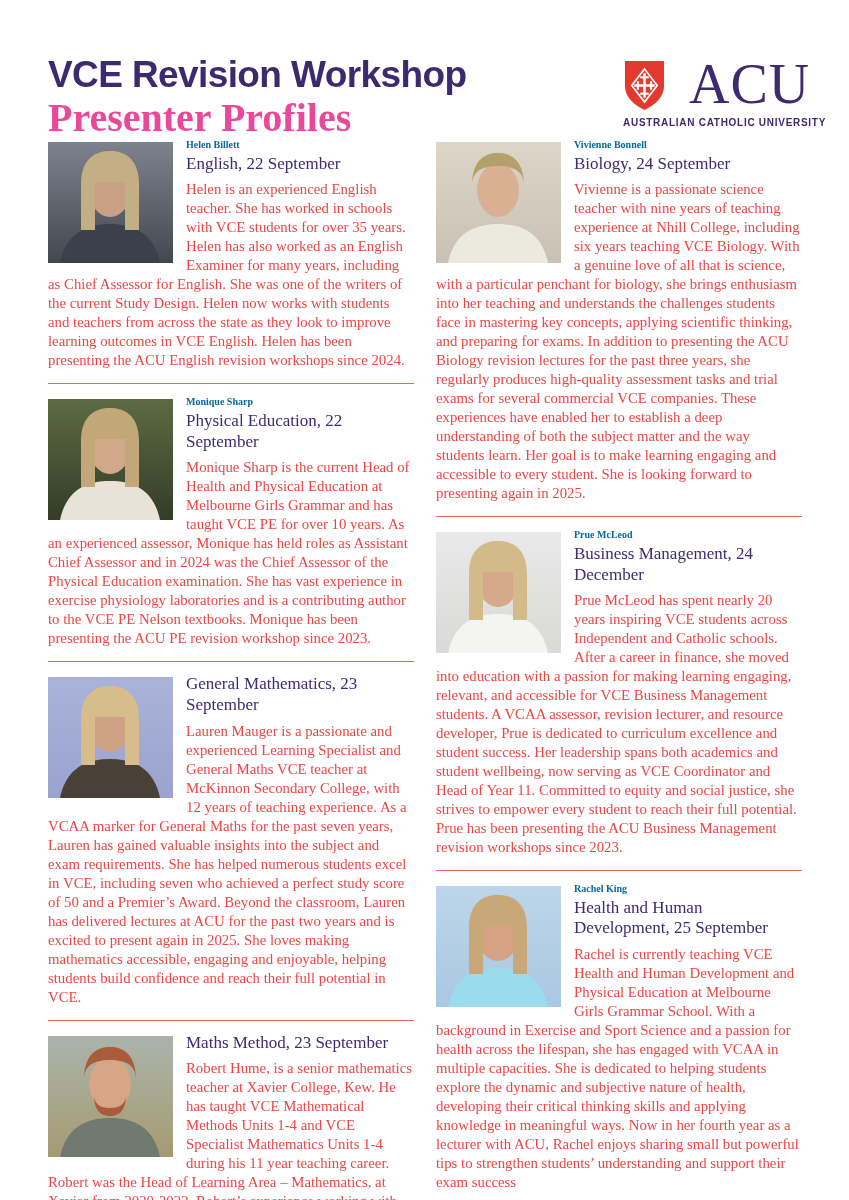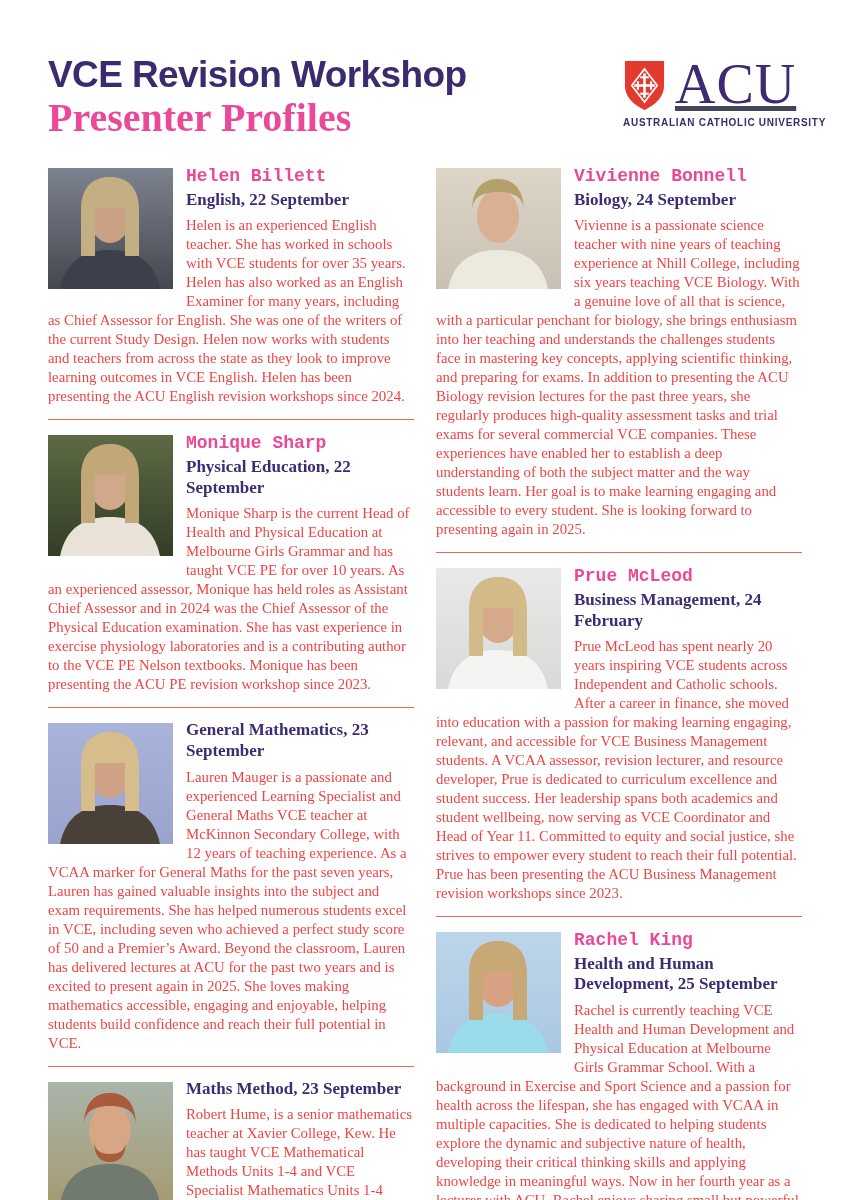--- a/index.html
+++ b/index.html
@@ -2,56 +2,56 @@
 <html><head>
 <meta charset="utf-8">
 <style>
   html,body{margin:0;padding:0;background:#ffffff;}
   .page{
     width:849px;min-height:1200px;background:#ffffff;box-sizing:border-box;
     padding:56px 48px 40px 48px;
     font-family:"Liberation Serif",serif;color:#44455a;
   }
   
-  header{display:flex;justify-content:space-between;align-items:flex-start;margin-bottom:26px;}
+  header{display:flex;justify-content:space-between;align-items:flex-start;}
   .page-title{
     margin:0;font-family:"Liberation Sans",sans-serif;font-weight:bold;
     font-size:37px;line-height:1.05;letter-spacing:-0.6px;color:#3c2a6e;
   }
   .page-subtitle{
     margin:1px 0 0 0;font-family:"Liberation Serif",serif;font-weight:bold;
     font-size:40px;line-height:1.08;color:#ec4899;
   }
   .logo{display:flex;flex-direction:column;align-items:flex-start;margin-top:4px;width:178px;}
-  .logo-row{display:flex;align-items:flex-start;gap:9px;text-decoration:underline;}
+  .logo-row{display:flex;align-items:flex-start;gap:23px;}
   .shield{width:43px;height:51px;display:block;}
   .acronym{
     font-family:"Liberation Serif",serif;color:#3d2a70;font-size:56px;line-height:0.86;
     letter-spacing:1px;font-weight:normal;
   }
   .tagline{
     margin-top:6px;font-family:"Liberation Sans",sans-serif;color:#3d2a70;
     font-size:10px;font-weight:bold;letter-spacing:0.72px;white-space:nowrap;
   }
   
   .columns{display:flex;gap:22px;align-items:flex-start;}
   .col{width:366px;flex:0 0 366px;}
   
   .profile{overflow:visible;}
   .photo{
     float:left;width:125px;height:121px;margin:3px 13px 6px 0;
     background:#ddd;overflow:hidden;
   }
   .photo svg{display:block;width:100%;height:100%;}
   .pname{
-    margin:0 0 2px 0;font-family:Liberation Mono, monospace;font-weight:bold;
-    font-size:18px;line-height:1.25;color:#ec4899;
+    margin:0 0 2px 0;font-family:Liberation Serif, serif;font-weight:bold;
+    font-size:10px;line-height:1.25;color:#0369a1;
   }
   .psubject{
-    margin:0 0 6px 0;font-family:"Liberation Serif",serif;font-weight:bold;
+    margin:0 0 6px 0;font-family:"Liberation Serif",serif;font-weight:normal;
     font-size:17px;line-height:1.22;color:#3d2b73;
   }
   .pbio{margin:0;font-size:14.8px;line-height:19px;color:#ef4444;}
   hr.divider{
     clear:both;border:none;border-top:1.4px solid #f0655a;
     margin:13px 0 12px 0;height:0;
   }
 </style>
 </head>
 <body>
@@ -201,21 +201,21 @@
                   <stop offset="1" stop-color="#d9d9d7"></stop>
                 </linearGradient>
               </defs>
               <rect width="125" height="121" fill="url(#avg5)"></rect>
               <path d="M12 121 C18 92 37 82 62 82 C87 82 106 92 112 121 Z" fill="#f4f4f2"></path>
               <ellipse cx="62" cy="48" rx="21" ry="27" fill="#d7a98b"></ellipse>
               <path d="M33 42 C33 16 48 9 62 9 C76 9 91 16 91 42 L91 88 L77 88 L77 40 L47 40 L47 88 L33 88 Z" fill="#d3ba89"></path>
             </svg>
           </div>
         <h3 class="pname">Prue McLeod</h3>
-        <h4 class="psubject">Business Management, 24 February</h4>
+        <h4 class="psubject">Business Management, 24 December</h4>
         <p class="pbio">Prue McLeod has spent nearly 20 years inspiring VCE students across Independent and Catholic schools. After a career in finance, she moved into education with a passion for making learning engaging, relevant, and accessible for VCE Business Management students. A VCAA assessor, revision lecturer, and resource developer, Prue is dedicated to curriculum excellence and student success. Her leadership spans both academics and student wellbeing, now serving as VCE Coordinator and Head of Year 11. Committed to equity and social justice, she strives to empower every student to reach their full potential. Prue has been presenting the ACU Business Management revision workshops since 2023.</p>
       </article>
       <hr class="divider">
 
       <article class="profile">
         <div class="photo">
             <svg viewBox="0 0 125 121" preserveAspectRatio="none">
               <defs>
                 <linearGradient id="avg6" x1="0" y1="0" x2="0" y2="1">
                   <stop offset="0" stop-color="#bdd5ea"></stop>

